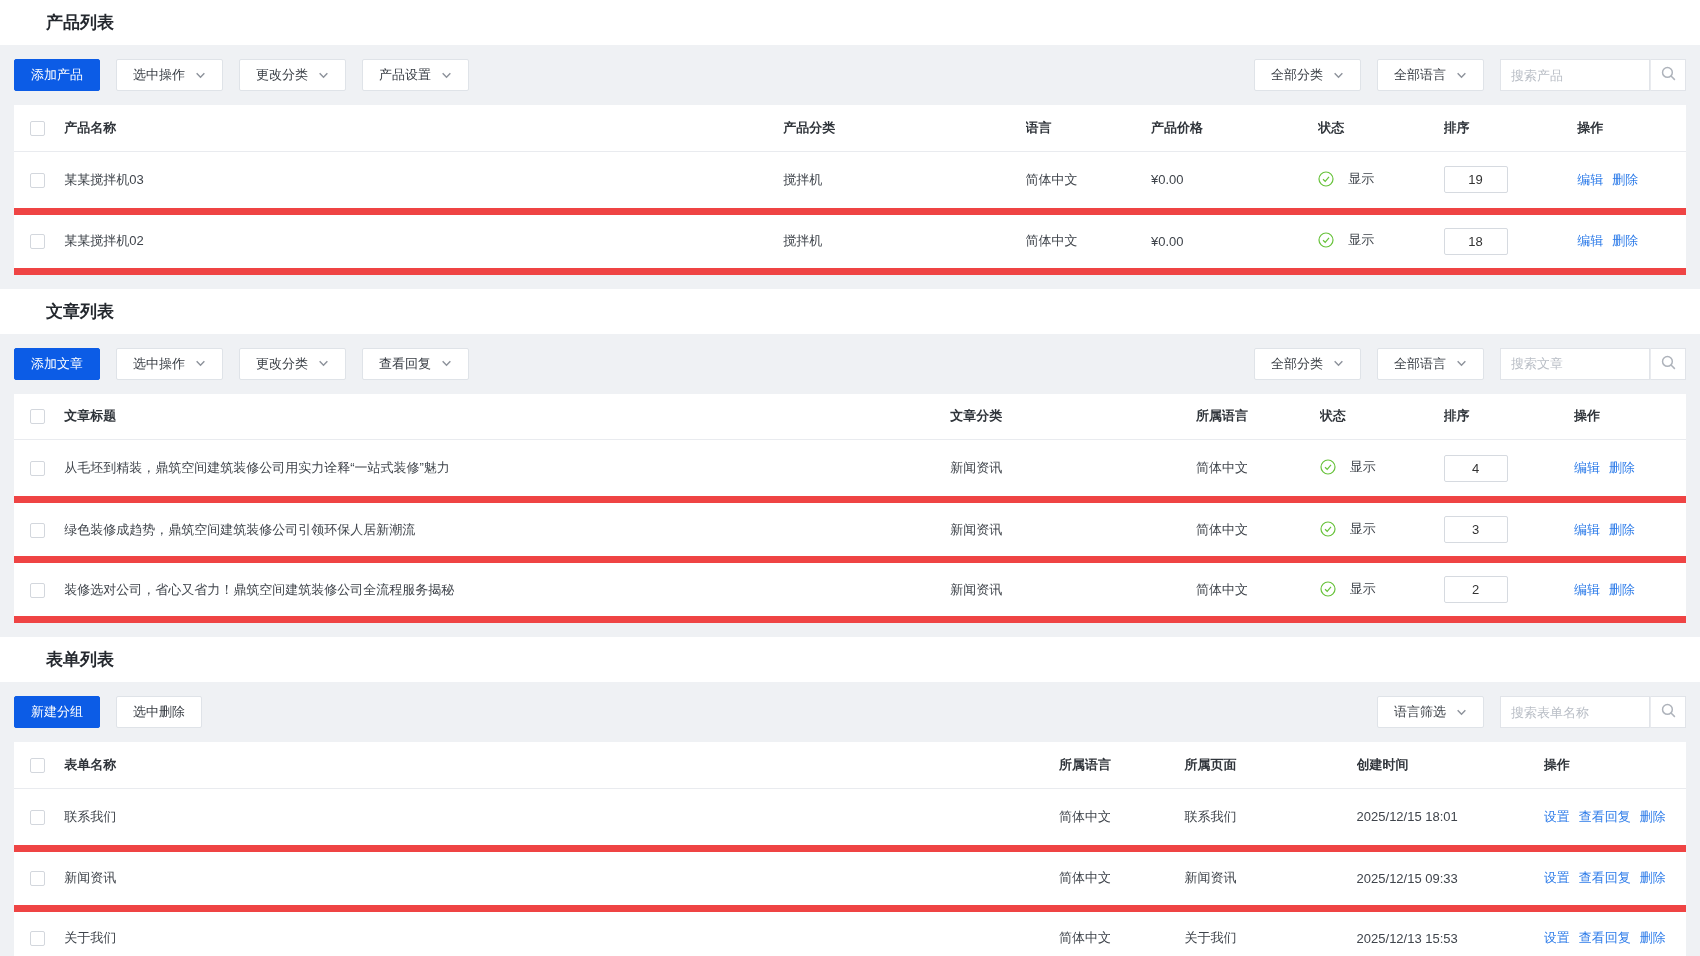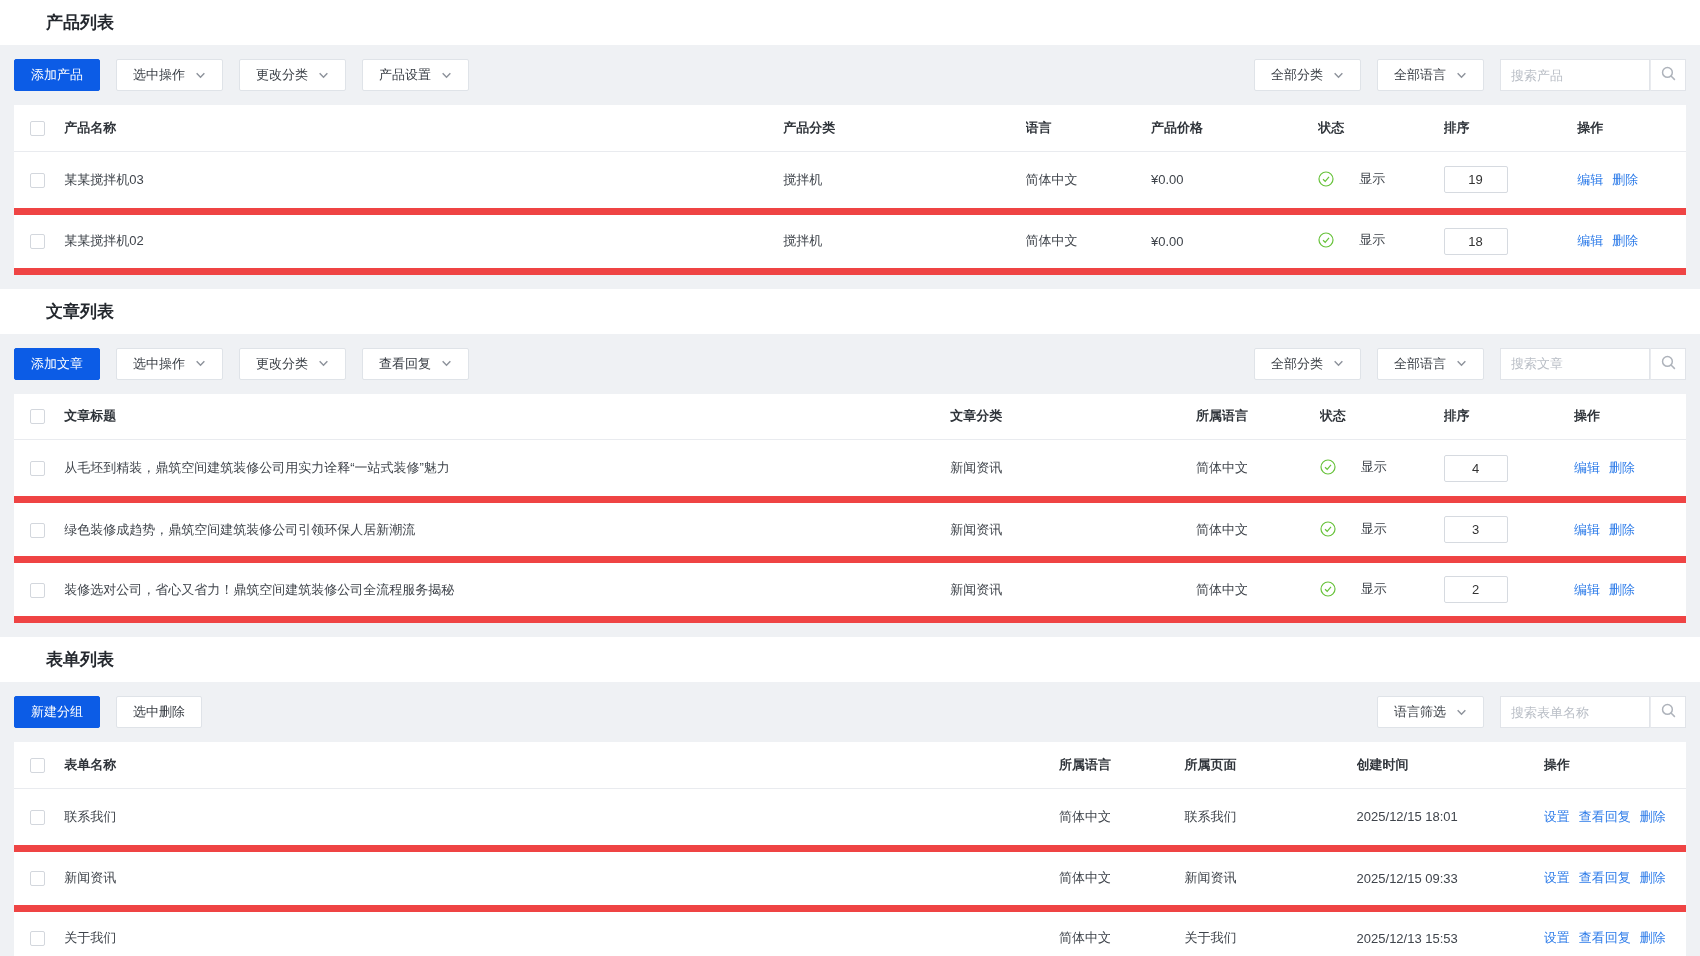--- a/index.html
+++ b/index.html
@@ -30,21 +30,21 @@
   
   table{width:100%;border-collapse:collapse;table-layout:fixed;background:#fff;
     margin-top:14px;font-size:13px;}
   thead th{text-align:left;font-weight:700;color:#30353b;height:46px;
     border-bottom:1px solid #e9ebef;padding:0;overflow:hidden;white-space:nowrap;}
   tbody td{height:60px;border-bottom:7px solid #ef4444;color:#3f444b;padding:0;
     overflow:hidden;white-space:nowrap;text-overflow:ellipsis;}
   .cell-cb{padding-left:16px;}
   .cb{display:inline-block;width:15px;height:15px;border:1px solid #d3d7dd;border-radius:2px;
     background:#fff;vertical-align:middle;cursor:pointer;}
-  .status{display:inline-flex;align-items:center;gap:25px;}
+  .status{display:inline-flex;align-items:center;gap:14px;}
   .status .ok{display:inline-flex;color:var(--success);}
   .sort{width:64px;height:27px;border:1px solid #d6dae0;border-radius:2px;text-align:center;
     font-size:13px;color:#333;background:#fff;outline:none;font-family:inherit;}
   .actions a{color:var(--link);margin-right:9px;text-decoration:none;cursor:pointer;}
 </style>
 </head>
 <body>
 
 <section>
   <div class="sec-title">产品列表</div>

